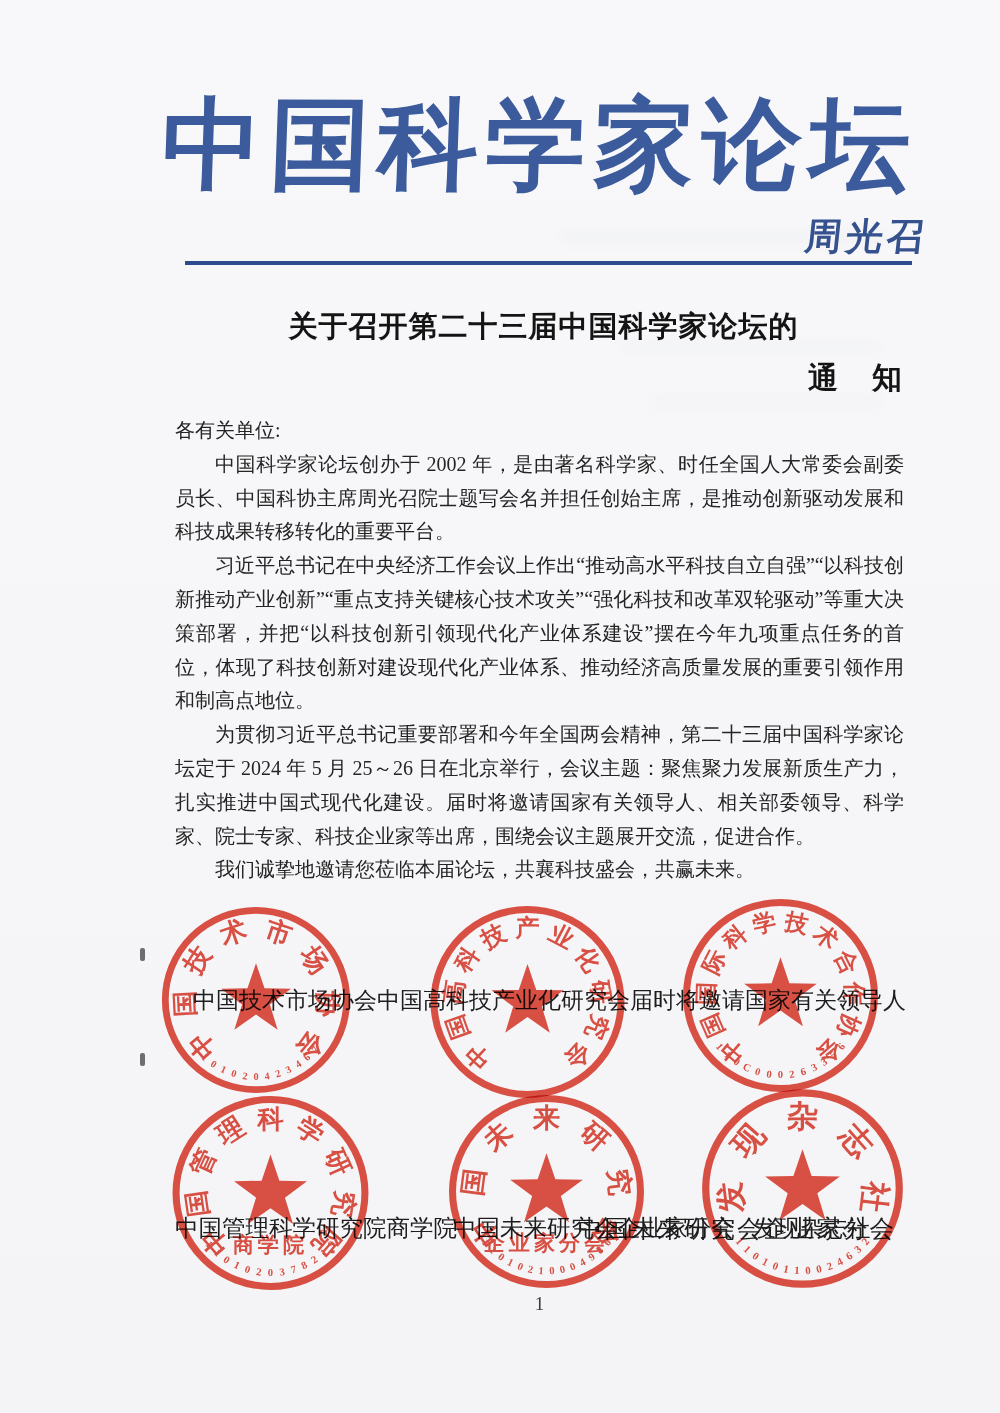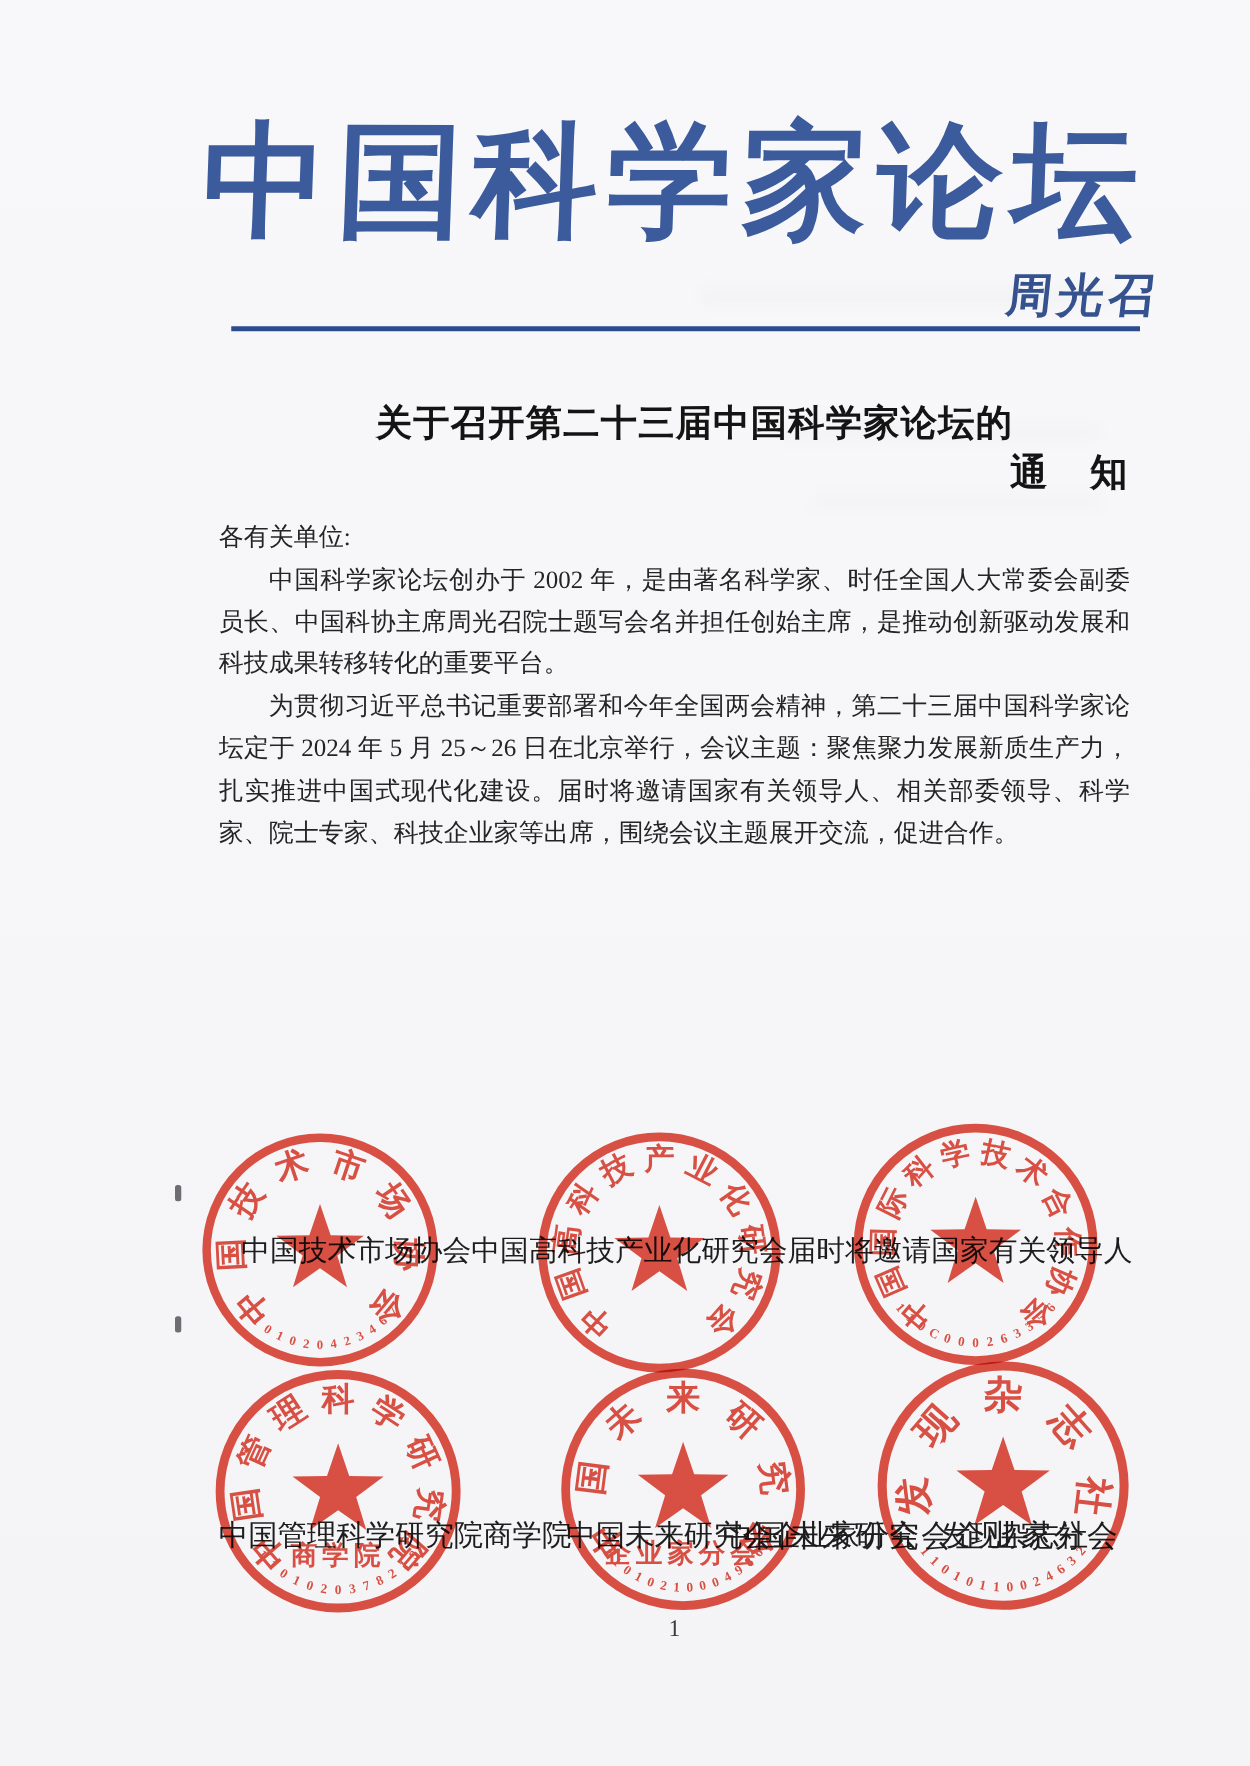--- a/index.html
+++ b/index.html
@@ -16,21 +16,21 @@
     font-family:"DejaVu Serif","Liberation Serif",serif;font-weight:bold;
     font-size:100px;line-height:1.2;letter-spacing:8px;color:#3b5b9c;
     transform:skewX(-2deg);white-space:nowrap;
   }
   .signature{
     position:absolute;right:72px;top:212px;font-weight:bold;font-size:37px;
     color:#35528e;letter-spacing:4px;transform:skewX(-6deg);
   }
   .rule{position:absolute;left:185px;top:261px;width:727px;height:4px;background:#2d4c8d;}
   .notice-title{
-    position:absolute;left:175px;top:303px;width:729px;margin:16px;text-align:center;
+    position:absolute;left:175px;top:303px;width:729px;margin:4px;text-align:center;
     font-size:29px;font-weight:bold;color:#141414;letter-spacing:1px;white-space:nowrap;
   }
   .notice-subtitle{
     position:absolute;left:175px;top:358px;width:729px;margin:0;text-align:right;
     font-size:30px;font-weight:bold;color:#141414;letter-spacing:2px;
   }
   .doc-body{
     position:absolute;left:175px;top:414px;width:729px;
     font-size:20px;line-height:33.8px;text-align:justify;color:#242424;
   }
@@ -67,21 +67,23 @@
   <h1 class="masthead">中国科学家论坛</h1>
   <div class="signature">周光召</div>
   <div class="rule"></div>
 
   <h2 class="notice-title">关于召开第二十三届中国科学家论坛的</h2>
   <h3 class="notice-subtitle">通　知</h3>
 
   <div class="doc-body">
     <p class="salutation">各有关单位:</p>
     <p>中国科学家论坛创办于 2002 年，是由著名科学家、时任全国人大常委会副委员长、中国科协主席周光召院士题写会名并担任创始主席，是推动创新驱动发展和科技成果转移转化的重要平台。</p>
+    <p>习近平总书记在中央经济工作会议上作出“推动高水平科技自立自强”“以科技创新推动产业创新”“重点支持关键核心技术攻关”“强化科技和改革双轮驱动”等重大决策部署，并把“以科技创新引领现代化产业体系建设”摆在今年九项重点任务的首位，体现了科技创新对建设现代化产业体系、推动经济高质量发展的重要引领作用和制高点地位。</p>
     <p>为贯彻习近平总书记重要部署和今年全国两会精神，第二十三届中国科学家论坛定于 2024 年 5 月 25～26 日在北京举行，会议主题：聚焦聚力发展新质生产力，扎实推进中国式现代化建设。届时将邀请国家有关领导人、相关部委领导、科学家、院士专家、科技企业家等出席，围绕会议主题展开交流，促进合作。</p>
+    <p>我们诚挚地邀请您莅临本届论坛，共襄科技盛会，共赢未来。</p>
   </div>
 
   <div class="signers-row1">
     <span>中国技术市场协会</span>
     <span>中国高科技产业化研究会</span>
     <span>届时将邀请国家有关领导人</span>
   </div>
 
   <div class="signers-row2">
     <span class="signer-r2-1">中国管理科学研究院商学院</span>

